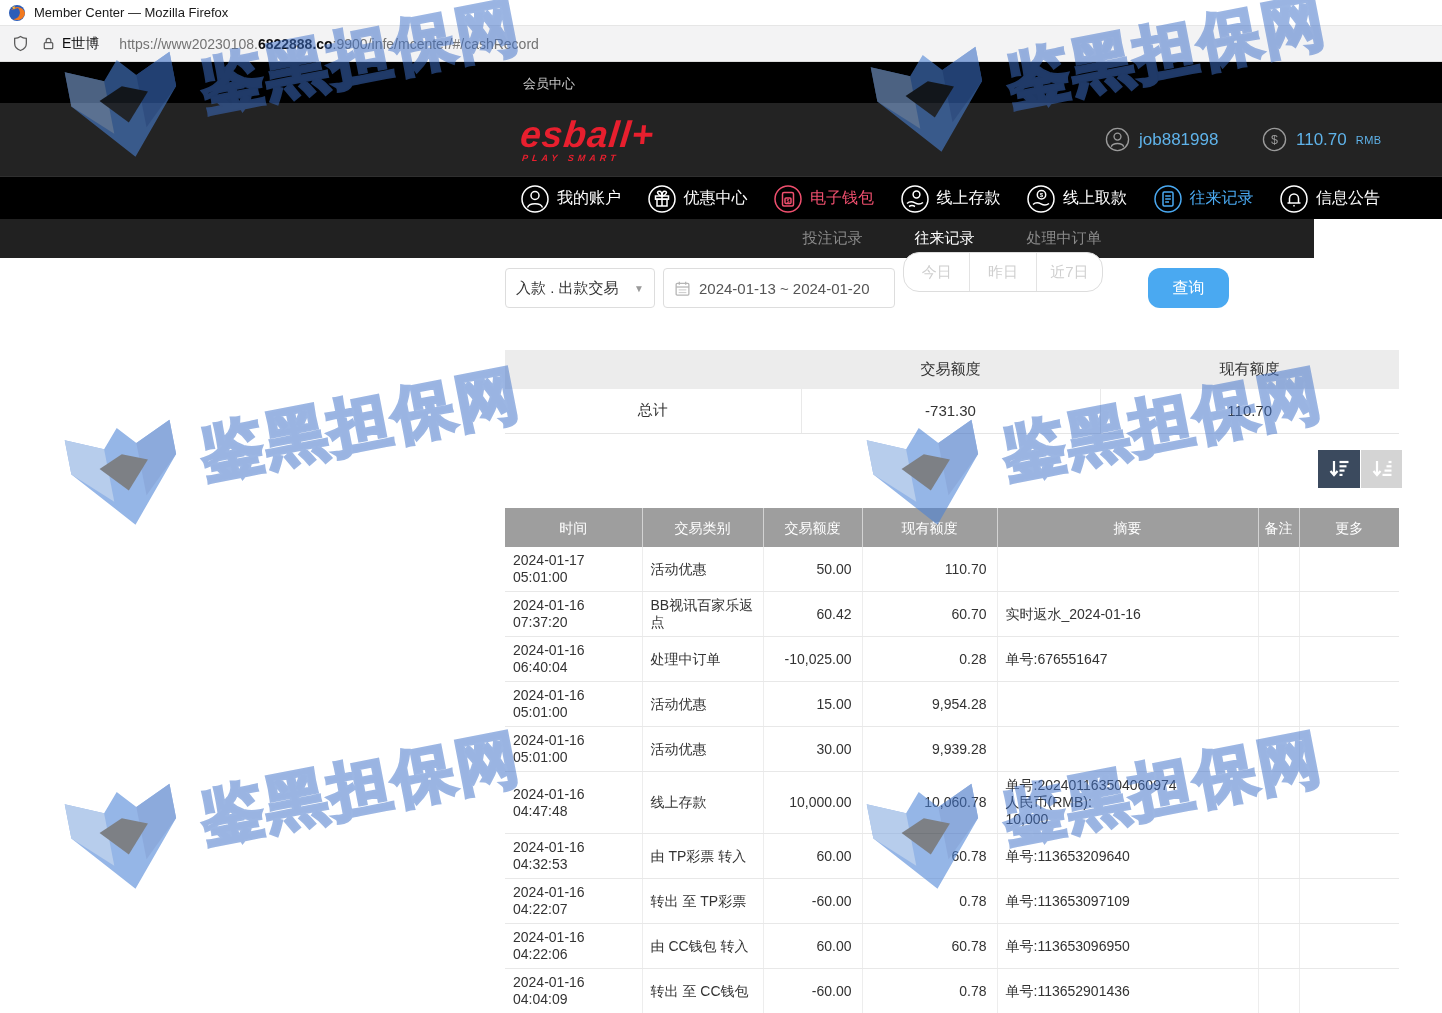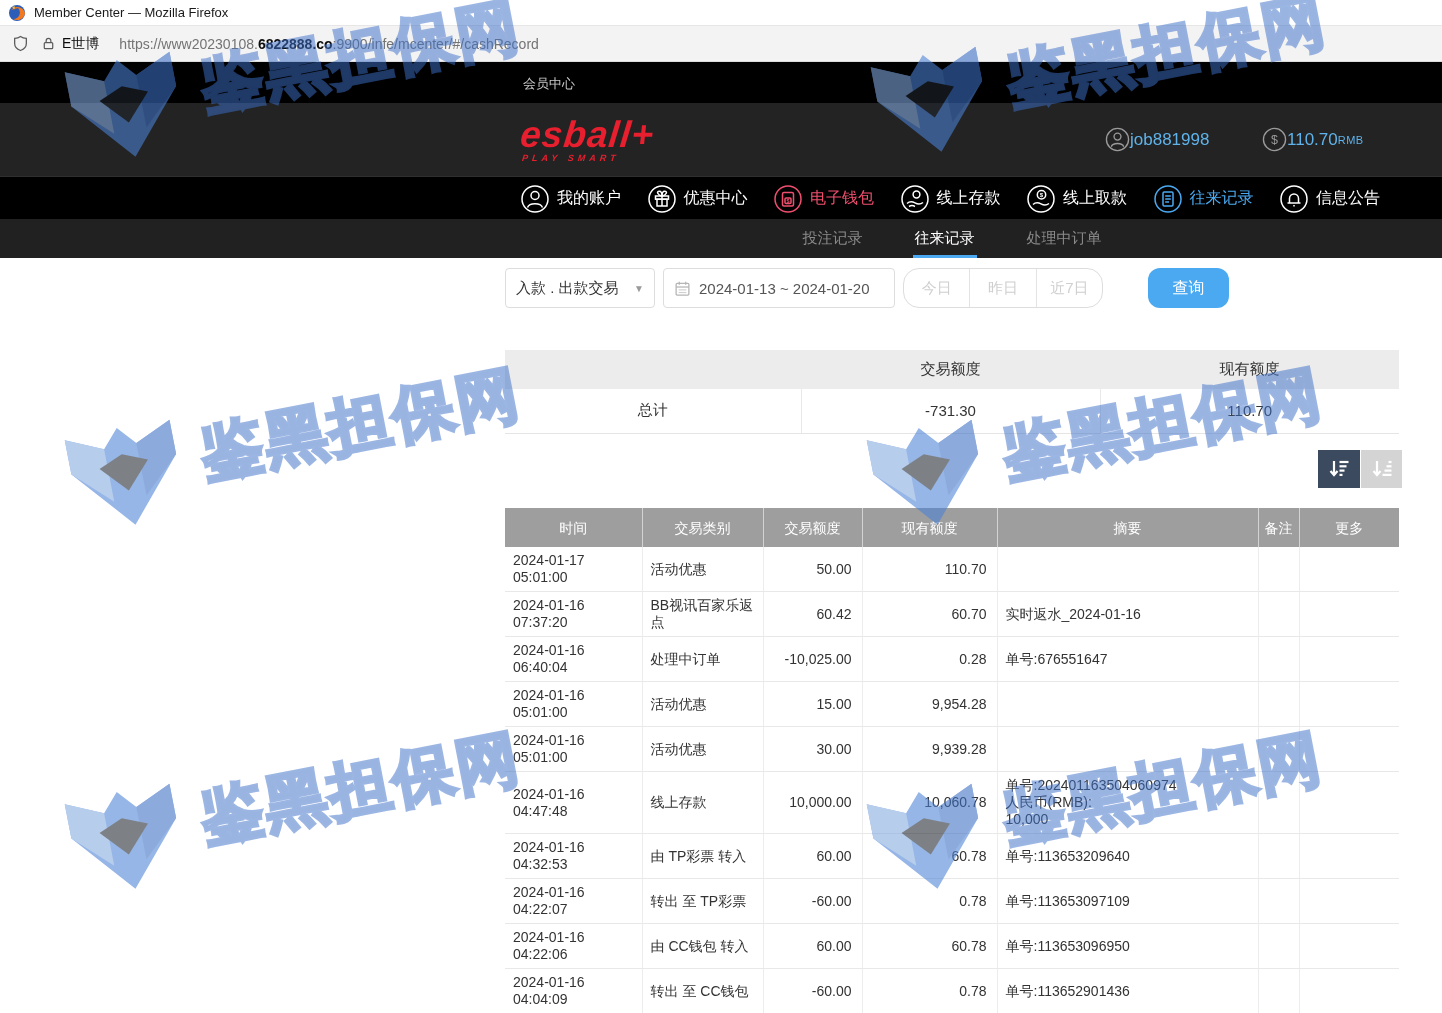--- a/index.html
+++ b/index.html
@@ -21,52 +21,52 @@
   #strip1 { position:absolute; left:0; top:62px; width:1442px; height:41px; background:#000; }
   #strip1 .mc { position:absolute; left:523px; top:13px; font-size:13px; color:#c9c9c9; }
   #strip1 .right { position:absolute; right:62px; top:13px; font-size:13px; color:#c9c9c9;
     display:flex; gap:18px; align-items:center;}
   #strip1 a { color:#e8e8e8; text-decoration:underline; }
 
   #striplogo { position:absolute; left:0; top:103px; width:1442px; height:73px; background:#232323; }
   .logo { position:absolute; left:520px; top:14px; color:#e81f2e; transform:skewX(-6deg); }
   .logo .main { font-size:37px; font-weight:800; font-style:italic; letter-spacing:1px; line-height:36px;}
   .logo .tag { font-size:9px; letter-spacing:4px; font-weight:700; font-style:italic; margin-left:4px;}
-  .acct { position:absolute; top:0; height:73px; display:flex; align-items:center; 
+  .acct { position:absolute; top:0; height:73px; display:flex; align-items:center; gap:9px;
     color:#5fb3ea; font-size:17px; }
   #acct-user { left:1105px; } #acct-bal { left:1262px; }
   .acct .unit { font-size:11px; letter-spacing:0.5px; }
 
   #stripnav { position:absolute; left:0; top:176px; width:1442px; height:43px; background:#000000;
     border-top:1px solid #2f2f2f;}
   #mainnav { position:absolute; left:520px; top:0; width:860px; height:43px; display:flex;
     justify-content:space-between; align-items:center; }
   .nav-item { display:flex; align-items:center; gap:7px; color:#fff; font-size:16px; cursor:pointer; }
   .nav-item.red  { color:#ef4f6e; }
   .nav-item.blue { color:#4aa9f1; }
   .nav-ico { width:30px; height:30px; stroke:currentColor; fill:none; stroke-width:1.5; }
   .nav-ico text { stroke:none; fill:currentColor; font-weight:700; }
 
-  #stripsub { position:absolute; left:0; top:219px; width:1442px; height:39px; background:#212121; }
+  #stripsub { position:absolute; left:0; top:219px; width:1314px; height:39px; background:#212121; }
   #subtabs { position:absolute; left:505px; width:894px; height:39px; display:flex;
     justify-content:center; gap:48px; }
   .subtab { height:39px; display:flex; align-items:center; font-size:15px; color:#8a8a8a;
     position:relative; cursor:pointer; padding:0 2px;}
   .subtab.active { color:#fff; }
   .subtab.active::after { content:""; position:absolute; left:0; right:0; bottom:0; height:3px;
     background:#4aa9f1; }
 
   
   .field { border:1px solid #ddd; border-radius:4px; background:#fff; display:flex; align-items:center; }
   #f-select { position:absolute; left:505px; top:268px; width:150px; height:40px; padding:0 10px;
     justify-content:space-between; font-size:15px; color:#333; cursor:pointer;}
   #f-select .caret { color:#9a9a9a; font-size:10px; }
   #f-date { position:absolute; left:663px; top:268px; width:232px; height:40px; padding:0 10px;
     gap:8px; font-size:15px; color:#555; cursor:pointer;}
-  #f-quick { position:absolute; left:903px; top:268px; width:200px; height:40px;border-radius:16px; }
+  #f-quick { position:absolute; left:903px; top:252px; width:200px; height:40px;border-radius:16px; }
   #f-quick .qbtn { flex:1; height:100%; display:flex; align-items:center; justify-content:center;
     font-size:15px; color:#cfcfcf; cursor:pointer; }
   #f-quick .qbtn + .qbtn { border-left:1px solid #e3e3e3; }
   #btn-search { position:absolute; left:1148px; top:268px; width:81px; height:40px; background:#4aa9f1;
     color:#fff; font-size:16px; border:none; border-radius:12px; display:flex; align-items:center;
     justify-content:center; cursor:pointer; }
 
   
   #summary { position:absolute; left:505px; top:350px; width:894px; font-size:15px; color:#333;
     border-collapse:collapse; table-layout:fixed; }

